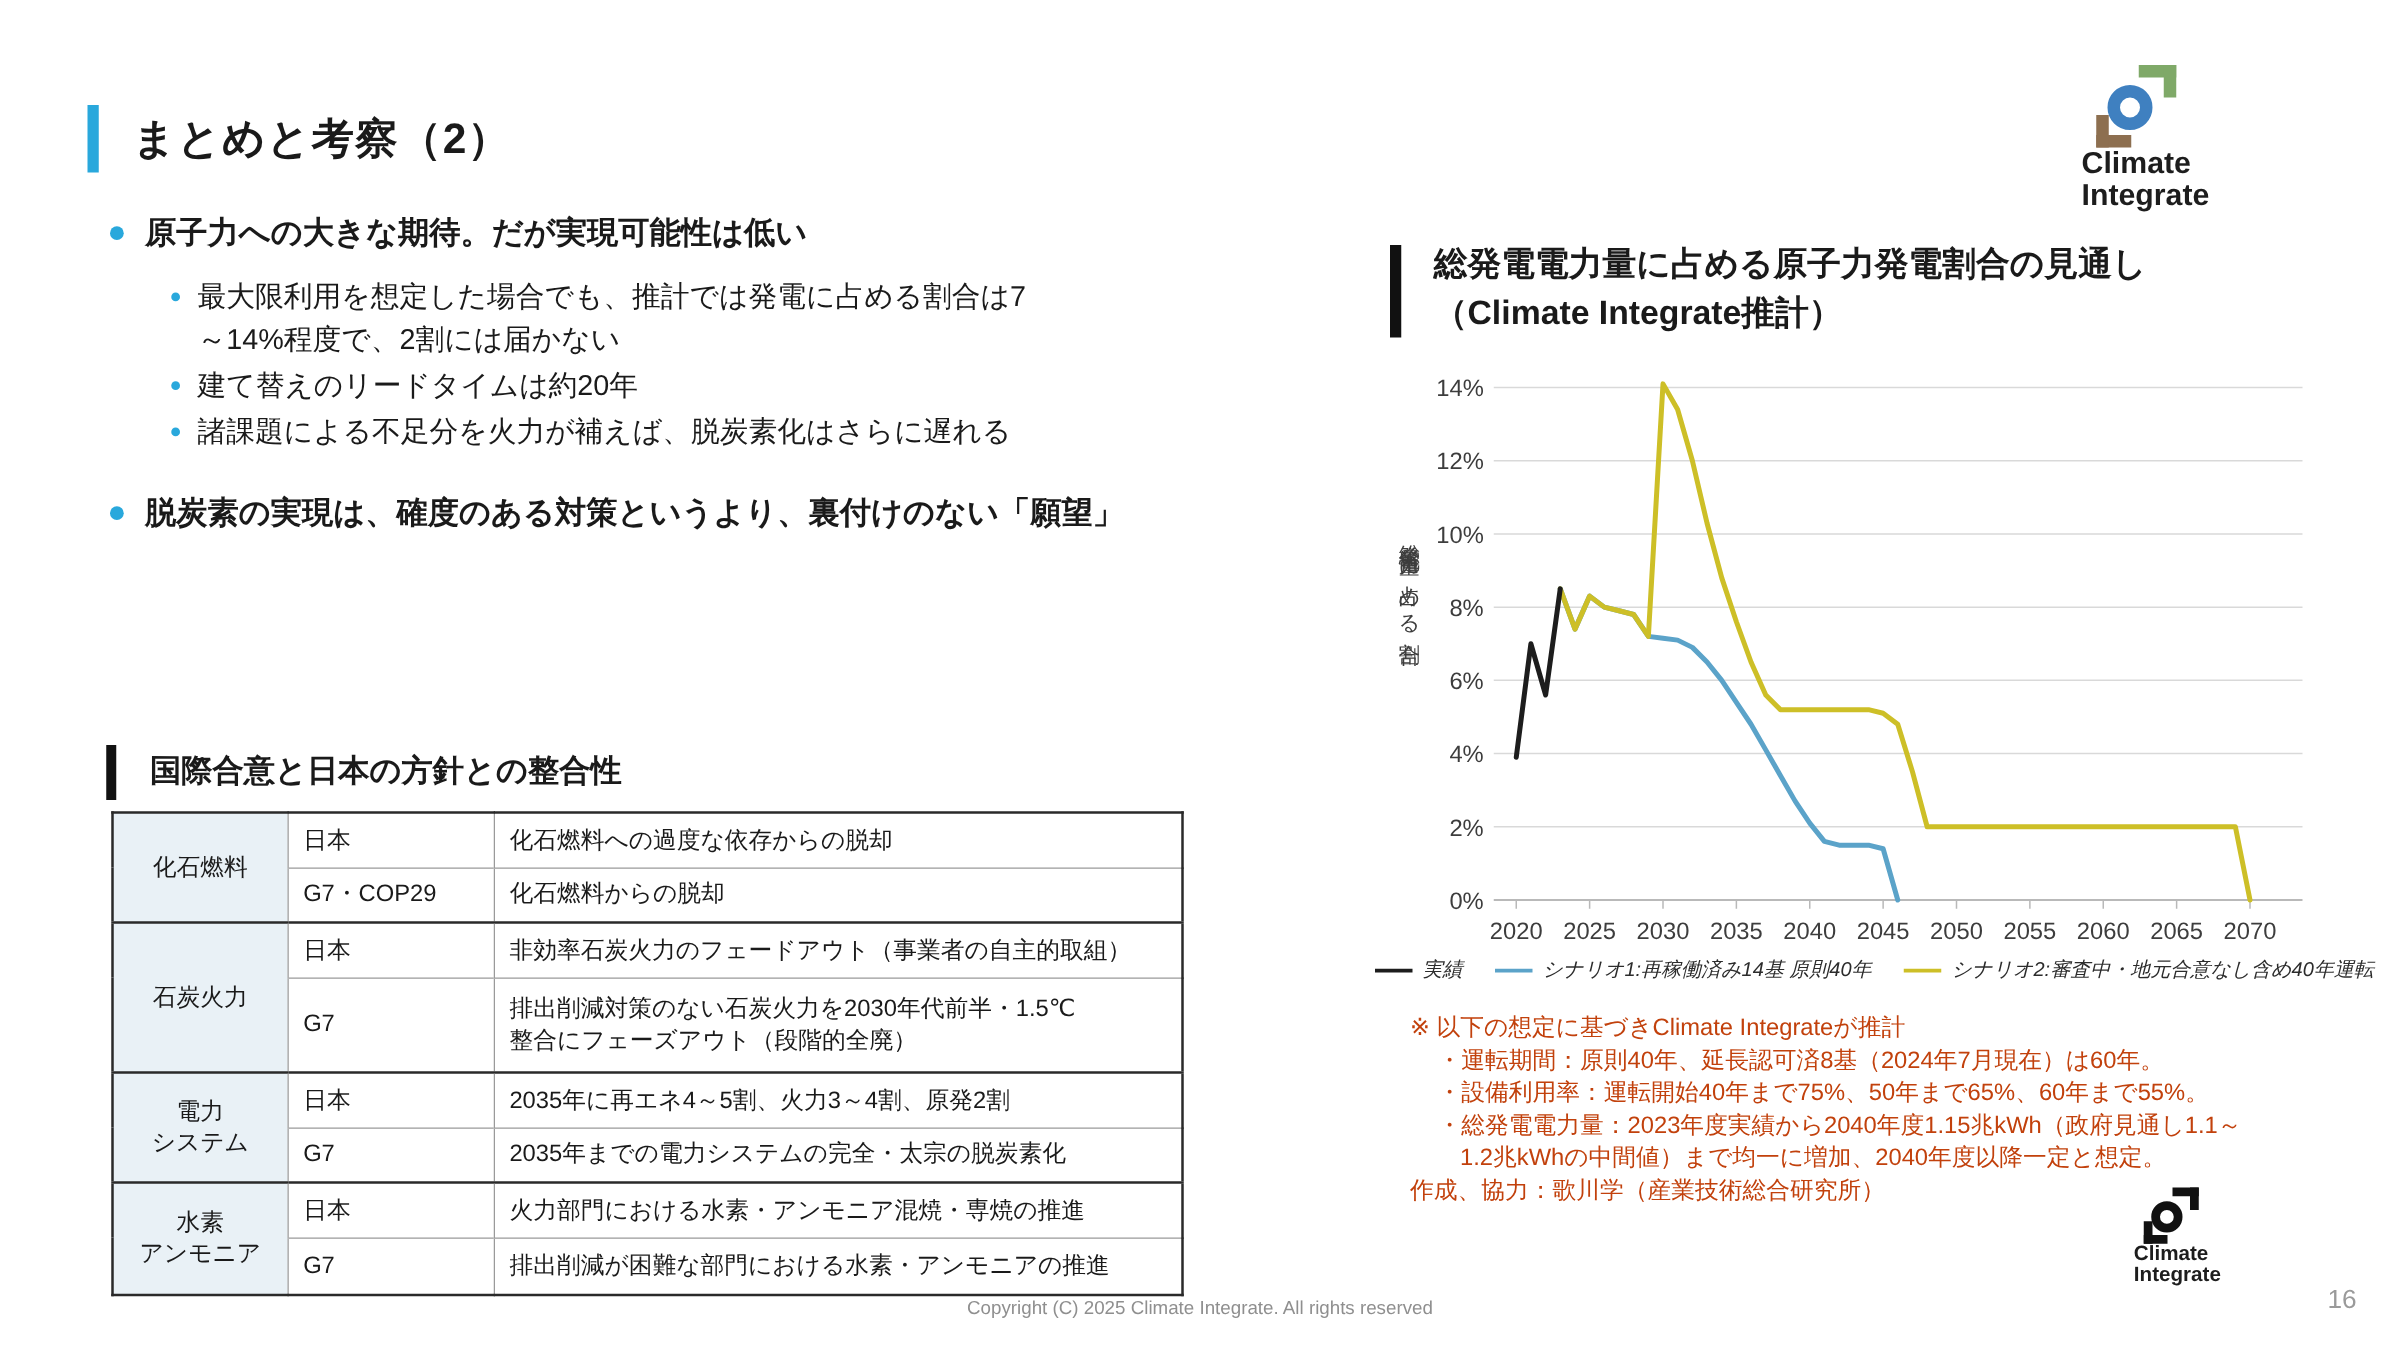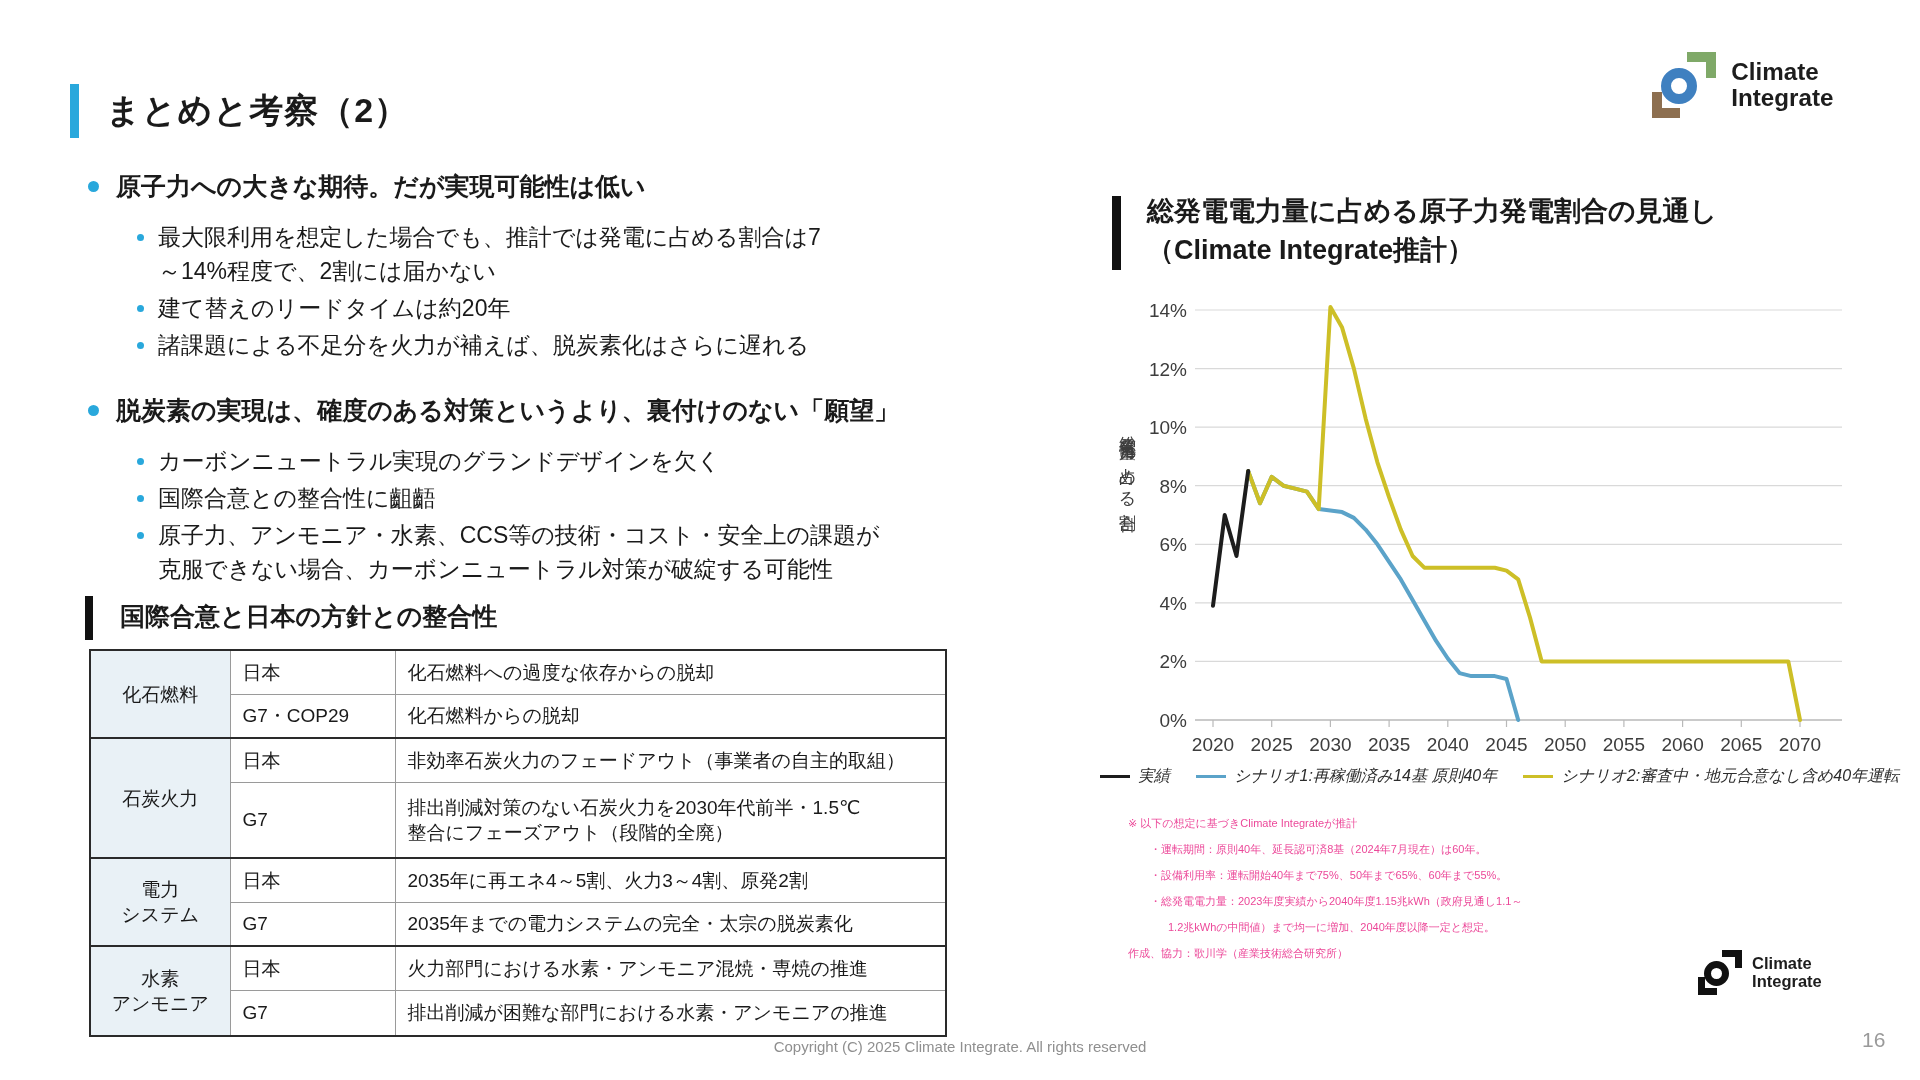--- a/index.html
+++ b/index.html
@@ -5,21 +5,21 @@
   * { margin:0; padding:0; box-sizing:border-box; }
   html,body { width:1920px; height:1080px; background:#ffffff; overflow:hidden;
     font-family:"Liberation Sans","DejaVu Sans",sans-serif; color:#1a1a1a; }
   .abs { position:absolute; }
 
   
   .title-bar { left:70px; top:84px; width:9px; height:54px; background:#29a8dc; }
   .slide-title { left:106px; top:88px; font-size:34px; font-weight:bold; letter-spacing:1px; }
 
   
-  .logo { display:flex; align-items:center; }
+  .logo { display:flex; align-items:center;flex-direction:column; }
   .logo-icon { position:relative; width:3em; height:3em; flex:0 0 auto; }
   .li-part { position:absolute; }
   .li-green { right:0.08em; top:0; width:1.35em; height:1.2em;
     border-top:0.48em solid var(--lg,#111); border-right:0.48em solid var(--lg,#111); }
   .li-ring { left:0.40em; top:0.72em; width:1.66em; height:1.66em; border-radius:50%;
     border:0.48em solid var(--lb,#111); }
   .li-brown { left:0; bottom:0.02em; width:1.28em; height:1.18em;
     border-left:0.48em solid var(--lbr,#111); border-bottom:0.48em solid var(--lbr,#111); }
   .logo-text { margin-left:0.55em; font-weight:bold; font-size:1.1em; line-height:1.06; color:#1d1d1d; }
   .logo-top { left:1652px; top:52px; font-size:22px; }
@@ -59,21 +59,21 @@
   #chart-svg { left:1100px; top:300px; }
   #chart-svg text { font-family:"Liberation Sans","DejaVu Sans",sans-serif; }
   .y-title { left:1116px; top:422px; writing-mode:vertical-rl; font-size:17px; color:#3d3d3d;
     letter-spacing:2px; height:240px; }
   .legend { left:1100px; top:766px; width:800px; display:flex; justify-content:flex-start; gap:26px;
     font-size:16px; color:#2c2c2c; align-items:center;font-style:italic; }
   .legend-item { display:flex; align-items:center; gap:8px; }
   .swatch { width:30px; height:3.5px; display:inline-block; }
 
   
-  .notes { left:1128px; top:810px; width:790px; font-size:11px; line-height:26px; color:#ec4899; }
+  .notes { left:1128px; top:810px; width:790px; font-size:19px; line-height:26px; color:#c2410c; }
   .note-item { padding-left:40px; text-indent:-18px; }
   .note-item::before { content:"\30FB"; }
   .note-src { margin-top:0; }
 
   
   .footer { left:0; top:1038px; width:1920px; text-align:center; font-size:15px; color:#8f8f8f; }
   .page-num { left:1862px; top:1028px; width:40px; text-align:left; font-size:21px; color:#9a9a9a; }
 </style>
 </head>
 <body>
@@ -112,35 +112,20 @@
       <span class="s-dot"></span>
       <span class="pre">諸課題による不足分を火力が補えば、脱炭素化はさらに遅れる</span>
     </div>
   </div>
 </div>
 
 <div class="abs bullet-group bg-2">
   <div class="b-head">
     <span class="b-dot"></span>
     <span>脱炭素の実現は、確度のある対策というより、裏付けのない「願望」</span>
-  </div>
-  <div class="b-sub">
-    <div class="b-item">
-      <span class="s-dot"></span>
-      <span class="pre">カーボンニュートラル実現のグランドデザインを欠く</span>
-    </div>
-    <div class="b-item">
-      <span class="s-dot"></span>
-      <span class="pre">国際合意との整合性に齟齬</span>
-    </div>
-    <div class="b-item">
-      <span class="s-dot"></span>
-      <span class="pre">原子力、アンモニア・水素、CCS等の技術・コスト・安全上の課題が
-克服できない場合、カーボンニュートラル対策が破綻する可能性</span>
-    </div>
   </div>
 </div>
 
 <div class="abs sec-bar"></div>
 <div class="abs sec-title">国際合意と日本の方針との整合性</div>
 
 <table class="abs policy-table">
   <tbody>
       <tr class="g-first h44">
     <td class="cat" rowspan="2">化石燃料</td>

